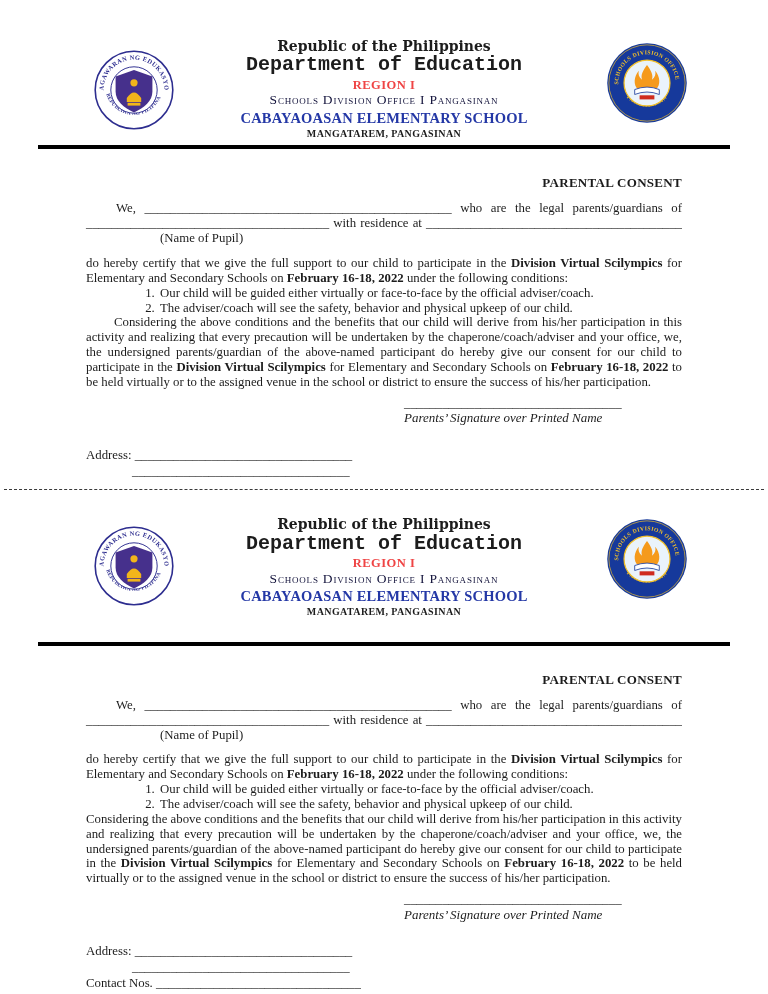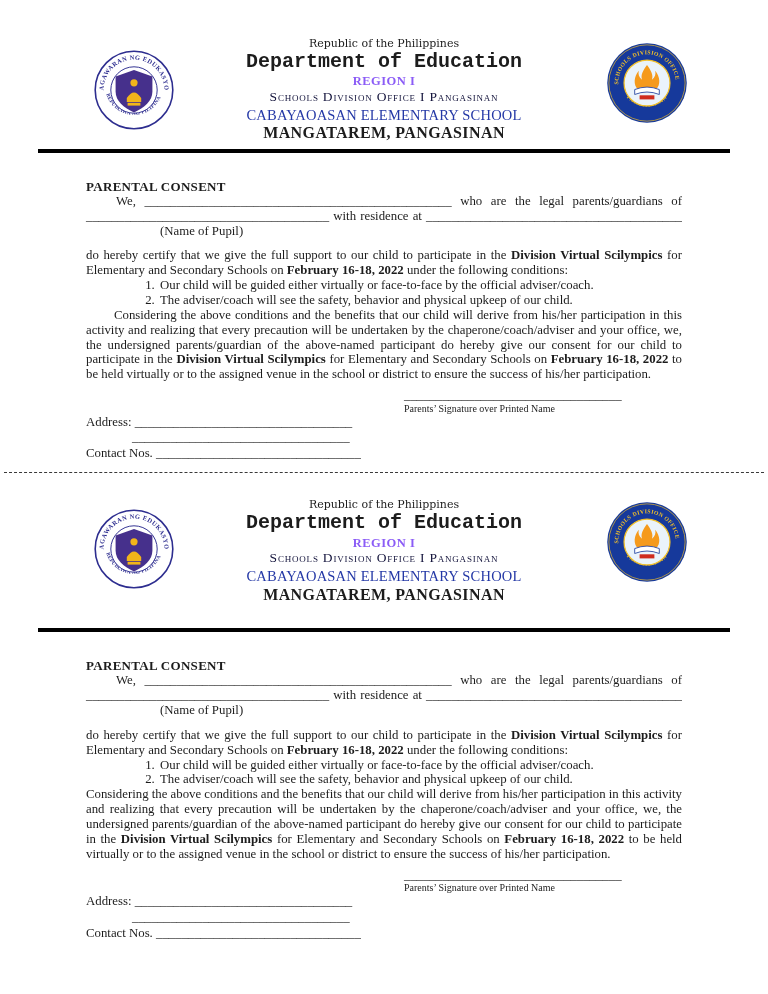--- a/index.html
+++ b/index.html
@@ -8,41 +8,41 @@
        font-family:"Liberation Serif","DejaVu Serif",serif;font-size:12.8px;line-height:1.16}
   .page{width:768px;height:994px;position:relative;background:#fff}
   .form-copy{position:relative;padding:0 86px}
   .doc-header{position:relative;text-align:center;padding-top:38px}
   .second .doc-header{padding-top:26px}
   .logo{position:absolute}
   .logo-left{left:8px;top:50px}
   .logo-right{right:-6px;top:42px}
   .second .logo-left{top:36px}
   .second .logo-right{top:28px}
-  .republic{font-size:11px;font-weight:400;font-family:"DejaVu Serif",serif}
+  .republic{font-size:14px;font-weight:700;font-family:"DejaVu Serif",serif}
   .department{font-size:20px;font-weight:700;font-family:Liberation Mono, monospace;line-height:1.08}
-  .region{font-size:12.5px;font-weight:700;letter-spacing:.5px;color:#8b5cf6;margin-top:2px}
+  .region{font-size:12.5px;font-weight:700;letter-spacing:.5px;color:#ef4444;margin-top:2px}
   .division{font-size:13.5px;font-weight:400;font-variant:small-caps;letter-spacing:.8px;color:#14143c}
-  .school{font-size:14.5px;font-weight:400;color:#2438a6;letter-spacing:.2px;margin-top:2px}
-  .location{font-size:16px;font-weight:700;letter-spacing:.4px;margin-top:1px}
+  .school{font-size:14.5px;font-weight:700;color:#2438a6;letter-spacing:.2px;margin-top:2px}
+  .location{font-size:10px;font-weight:700;letter-spacing:.4px;margin-top:1px}
   .double-rule{margin:6px -48px 0;border-top:3.6px solid #000;border-bottom:1.3px solid #000;height:2.4px}
   .second .double-rule{margin-top:24px}
-  .title{margin-top:26px;text-align:left;font-weight:700;font-size:13px;letter-spacing:.3px}
-  .opening{}
+  .title{margin-top:26px;text-align:right;font-weight:700;font-size:13px;letter-spacing:.3px}
+  .opening{margin-top:11px}
   .jline{text-align:justify;text-align-last:justify}
   .indent1{text-indent:30px}
   .name-label{margin-left:74px}
   .body-par{margin-top:10px;text-align:justify}
   .conditions{margin:0;padding-left:72px}
   .conditions li{padding-left:2px}
   .consent{text-align:justify;text-indent:28px}
   .second .consent{text-indent:0}
   .sig-block{margin-top:6px;margin-left:318px}
-  .sig-caption{font-size:10px}
-  .addr-block{line-height:1.25}
+  .sig-caption{font-style:italic;font-size:13px}
+  .addr-block{margin-top:22px;line-height:1.25}
   .addr-line2{margin-left:46px}
   .cut-line{margin:10px 4px 0;border-top:1.6px dashed #3a3a3a;height:0}
   b{font-weight:700}
 </style>
 </head>
 <body>
 
 <div class="page">
   <div id="copy-slot-1">
   <section class="form-copy">
@@ -145,24 +145,20 @@
       <div>__________________________________</div>
       <div class="sig-caption">Parents’ Signature over Printed Name</div>
     </div>
 
     <div class="addr-block">
       <div>
         <span>Address:</span>
         <span>__________________________________</span>
       </div>
       <div class="addr-line2">__________________________________</div>
-      <div>
-        <span>Contact Nos.</span>
-        <span>________________________________</span>
-      </div>
     </div>
   </section>
 </div>
   <div class="cut-line"></div>
   <div id="copy-slot-2">
   <section class="form-copy second">
     <header class="doc-header">
 
       <div class="logo logo-left">
         <svg width="80" height="80" viewBox="0 0 100 100">

